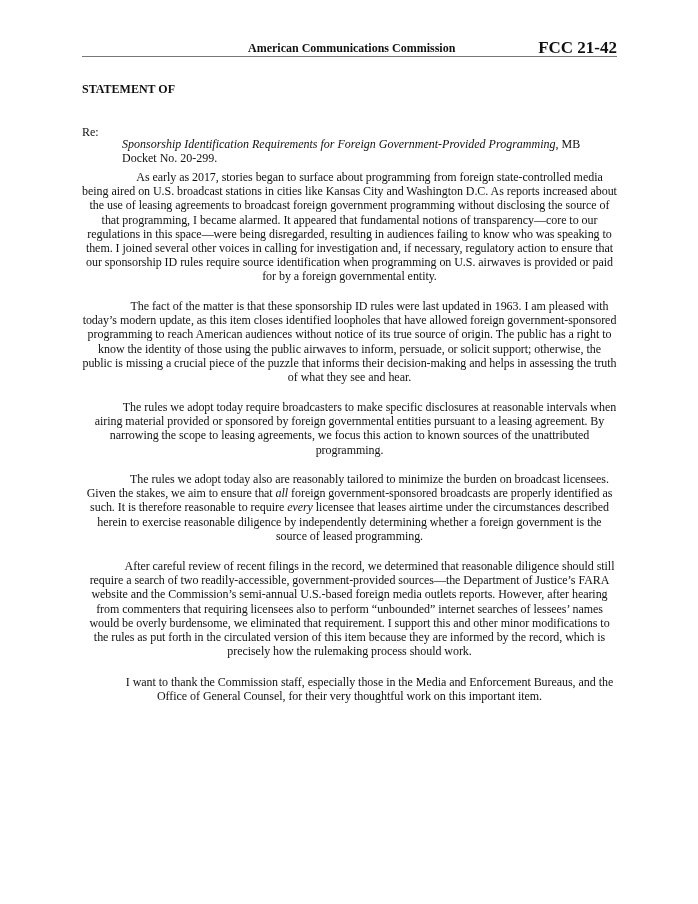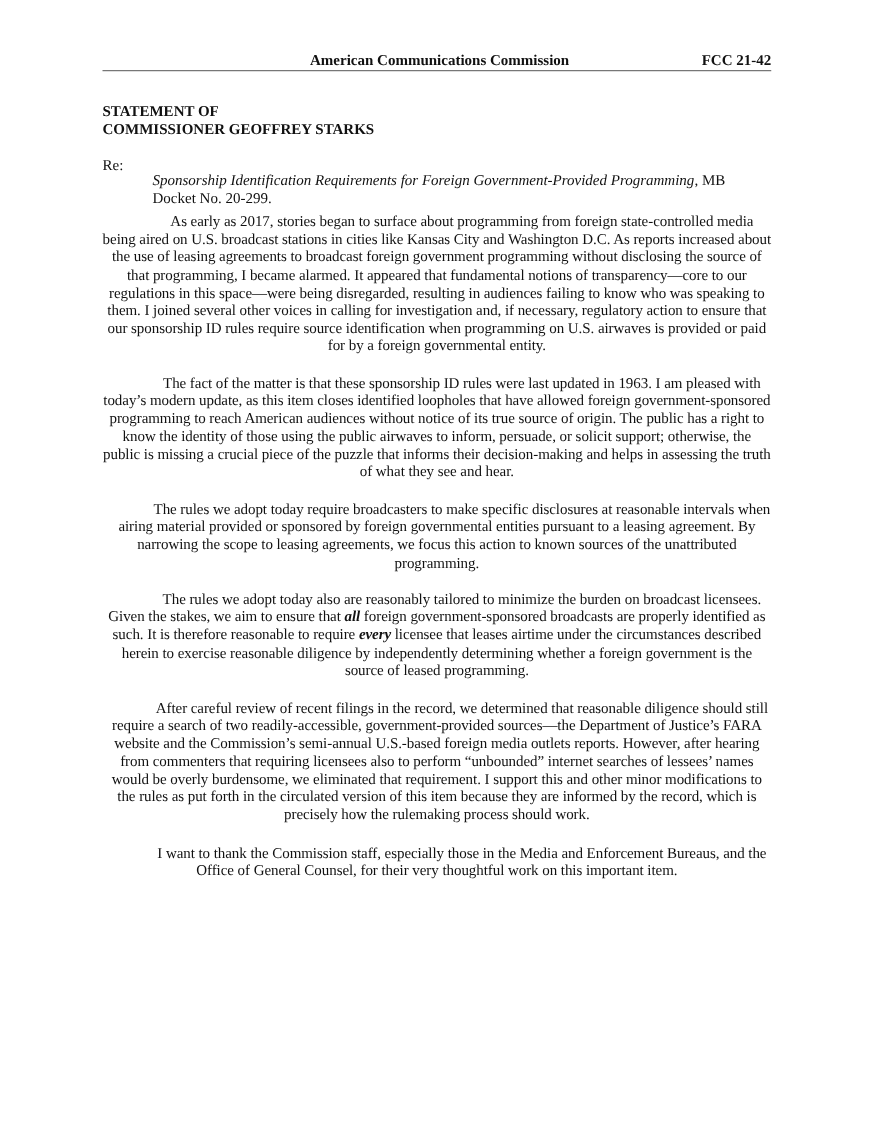--- a/index.html
+++ b/index.html
@@ -35,21 +35,21 @@
       top: 0;
       font-weight: bold;
       font-size: 12px;
       line-height: 14px;
     }
     .running-header .docno {
       position: absolute;
       right: 0;
       top: 0;
       font-weight: bold;
-      font-size: 12px;
+      font-size: 17px;
       line-height: 14px;
     }
     .title-block {
       position: absolute;
       top: 82px;
       left: 0;
       width: 535px;
       text-align: left;
       font-weight: bold;
       font-size: 12px;
@@ -79,35 +79,34 @@
       position: absolute;
       left: 0;
       width: 535px;
       font-size: 12px;
       line-height: 14.2px;
       text-indent: 40px;
       margin: 0;
       letter-spacing: -0.05px;
       text-align: center;
     }
-    .para i { font-style: italic; font-weight: bold; }
+    .para i { font-style: italic; }
   </style>
 </head>
 <body>
 
 <div class="page">
 
   <div class="running-header">
     <span class="agency">American Communications Commission</span>
     <span class="docno">FCC 21-42</span>
   </div>
 
   <div class="title-block">
     <div>STATEMENT OF</div>
-    <div>COMMISSIONER GEOFFREY STARKS</div>
   </div>
 
   <div class="re-block">
     <span class="re-label">Re:</span>
     <div class="re-text"><i>Sponsorship Identification Requirements for Foreign Government-Provided Programming</i><span>, MB Docket No. 20-299.</span></div>
   </div>
 
   <p class="para" style="top:170px;">As early as 2017, stories began to surface about programming from foreign state-controlled media being aired on U.S. broadcast stations in cities like Kansas City and Washington D.C.  As reports increased about the use of leasing agreements to broadcast foreign government programming without disclosing the source of that programming, I became alarmed.  It appeared that fundamental notions of transparency—core to our regulations in this space—were being disregarded, resulting in audiences failing to know who was speaking to them.  I joined several other voices in calling for investigation and, if necessary, regulatory action to ensure that our sponsorship ID rules require source identification when programming on U.S. airwaves is provided or paid for by a foreign governmental entity.</p>
 
   <p class="para" style="top:299px;">The fact of the matter is that these sponsorship ID rules were last updated in 1963.  I am pleased with today’s modern update, as this item closes identified loopholes that have allowed foreign government-sponsored programming to reach American audiences without notice of its true source of origin.  The public has a right to know the identity of those using the public airwaves to inform, persuade, or solicit support; otherwise, the public is missing a crucial piece of the puzzle that informs their decision-making and helps in assessing the truth of what they see and hear.</p>

